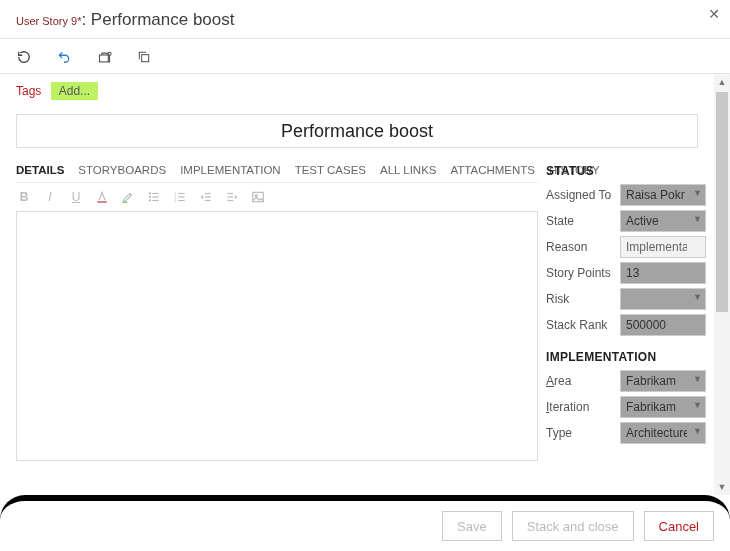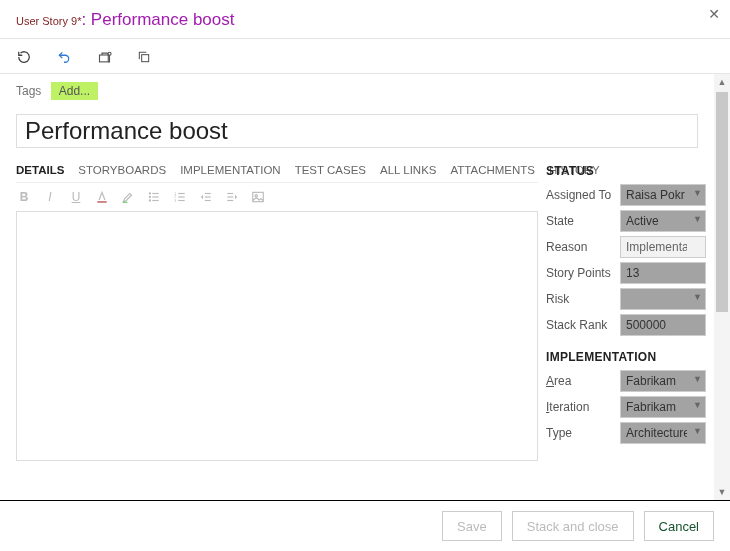--- a/index.html
+++ b/index.html
@@ -1,54 +1,54 @@
 <!DOCTYPE html>
 <html><head>
 <meta charset="utf-8">
 <style>
   * { box-sizing: border-box; margin: 0; padding: 0; }
   html, body { width: 730px; height: 551px; font-family: "Segoe UI", Arial, sans-serif; font-size: 13px; color: #333; background: #fff; overflow: hidden; }
   .window { width: 730px; height: 551px; display: flex; flex-direction: column; position: relative; }
   .close-btn { position: absolute; top: 6px; right: 10px; font-size: 14px; color: #666; cursor: pointer; }
   .header { padding: 10px 16px 8px 16px; }
   .header .prefix { color: #7f1d1d; font-size: 11px; }
-  .header .title { color: #a21caf; font-size: 17px; font-weight: 300; }
+  .header .title { color: #404040; font-size: 17px; font-weight: 300; }
   .hr { height: 1px; background: #e5e5e5; margin: 0 0 0 0; }
   .toolbar { display: flex; gap: 24px; padding: 10px 16px 8px 16px; align-items: center; }
   .toolbar .tbtn { width: 16px; height: 16px; display: inline-flex; align-items: center; justify-content: center; cursor: pointer; color: #555; }
   .body { flex: 1; display: flex; position: relative; overflow: hidden; }
   .scroll-area { flex: 1; overflow: hidden; padding: 0; }
   .track { width: 16px; background: #f4f4f4; position: relative; }
   .track .up, .track .dn { position: absolute; left: 0; right: 0; height: 16px; display:flex; align-items:center; justify-content:center; color:#777; font-size:9px; cursor:pointer;}
   .track .up { top: 0; } .track .dn { bottom: 0; }
   .track .thumb { position: absolute; left: 2px; right: 2px; top: 18px; height: 220px; background: #c8c8c8; }
   .tags-row { padding: 10px 16px 6px 16px; font-size: 12px; }
-  .tags-label { color: #737373; margin-right: 6px; }
+  .tags-label { color: #b91c1c; margin-right: 6px; }
   .tags-add { background: #bef264; padding: 2px 8px; color: #555; cursor: pointer; }
-  .title-input { margin: 10px 16px 0 16px; width: calc(100% - 32px); height: 34px; border: 1px solid #ddd; font-size: 24px; padding: 2px 8px; color: #222; }
+  .title-input { margin: 10px 16px 0 16px; width: calc(100% - 32px); height: 34px; border: 1px solid #ddd; font-size: 18px; padding: 2px 8px; color: #222; text-align: center; }
   .two-col { display: flex; margin: 14px 8px 0 16px; gap: 8px; }
   .left { flex: 1; min-width: 0; }
   .right { width: 160px; }
   .tabs { display: flex; gap: 14px; border-bottom: 1px solid #eee; font-size: 11.5px; color: #666; }
   .tab { padding: 2px 0 6px 0; cursor: pointer; white-space: nowrap; }
   .tab.active { color: #222; font-weight: 600; }
   .editor-toolbar { display: flex; gap: 10px; padding: 6px 0; color: #bbb; align-items: center; }
   .editor-toolbar span { font-size: 12px; cursor: pointer; font-family: Arial, sans-serif; display:inline-flex; align-items:center; justify-content:center; width:16px; height:16px; }
   .editor { border: 1px solid #ddd; height: 250px; }
   .sec-title { font-size: 12px; font-weight: 700; color: #222; letter-spacing: .3px; margin: 2px 0 6px 0; }
   .sec-title.mt { margin-top: 14px; }
   .field-row { display: flex; align-items: center; margin-bottom: 4px; }
   .field-label { width: 74px; font-size: 12px; color: #555; }
   .field-label .ul { text-decoration: underline; }
   .field-input { flex: 1; position: relative; }
   .field-input input { width: 100%; height: 22px; border: 1px solid #ccc; font-size: 12px; padding: 1px 18px 1px 5px; color: #333; background: #a3a3a3; }
   .field-input.ro input { background: #f2f2f2; color: #666; }
   .field-input .caret { position: absolute; right: 4px; top: 4px; color: #666; font-size: 9px; pointer-events: none; }
-  .footer { border-top: 1px solid #000000; padding: 10px 16px; display: flex; justify-content: flex-end; gap: 10px; }
-  .btn { border: 1px solid #ccc; background: #fff; font-size: 13px; color: #14532d; height: 30px; padding: 0 14px; cursor: pointer; }
+  .footer { border-top: 6px solid #000000; padding: 10px 16px; display: flex; justify-content: flex-end; gap: 10px; border-radius: 25px; }
+  .btn { border: 1px solid #ccc; background: #fff; font-size: 13px; color: #b91c1c; height: 30px; padding: 0 14px; cursor: pointer; }
   .btn.disabled { color: #bbb; cursor: default; }
 </style>
 </head>
 <body>
 <div class="window">
 
   <div class="close-btn">✕</div>
 
   <div class="header">
     <span class="prefix">User Story 9*</span><span class="title">: Performance boost</span>

